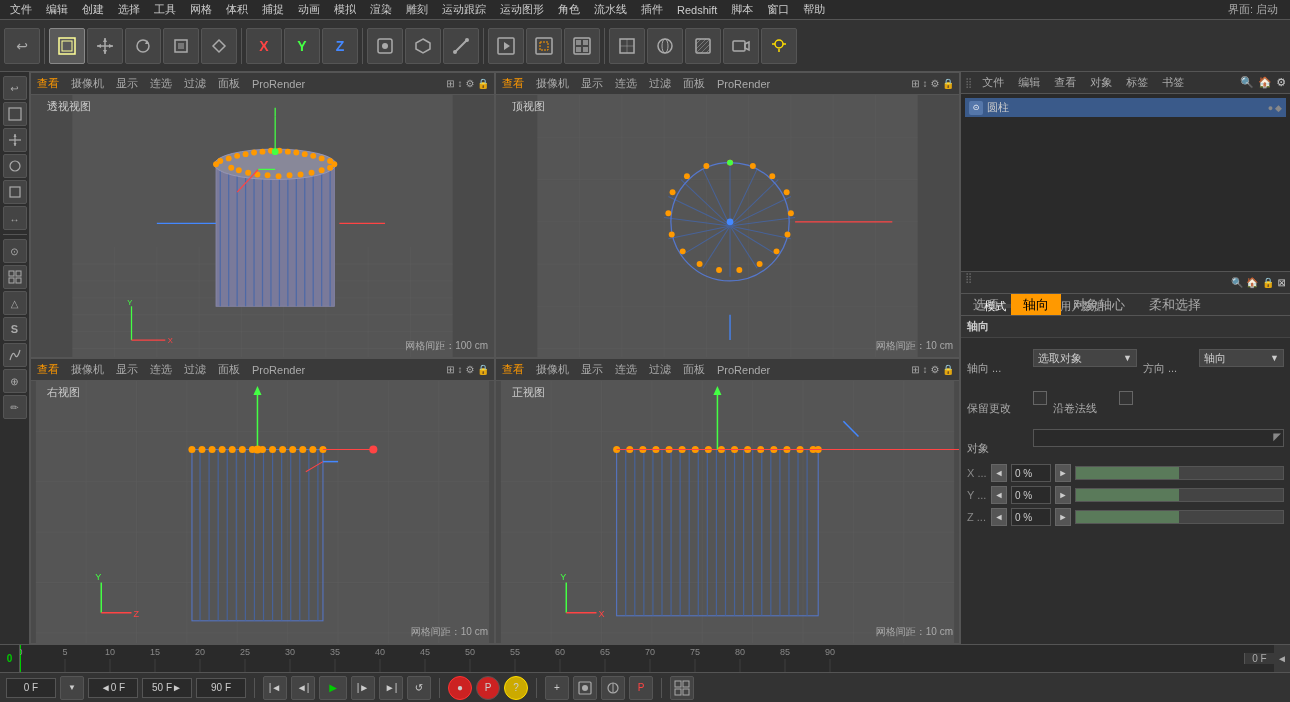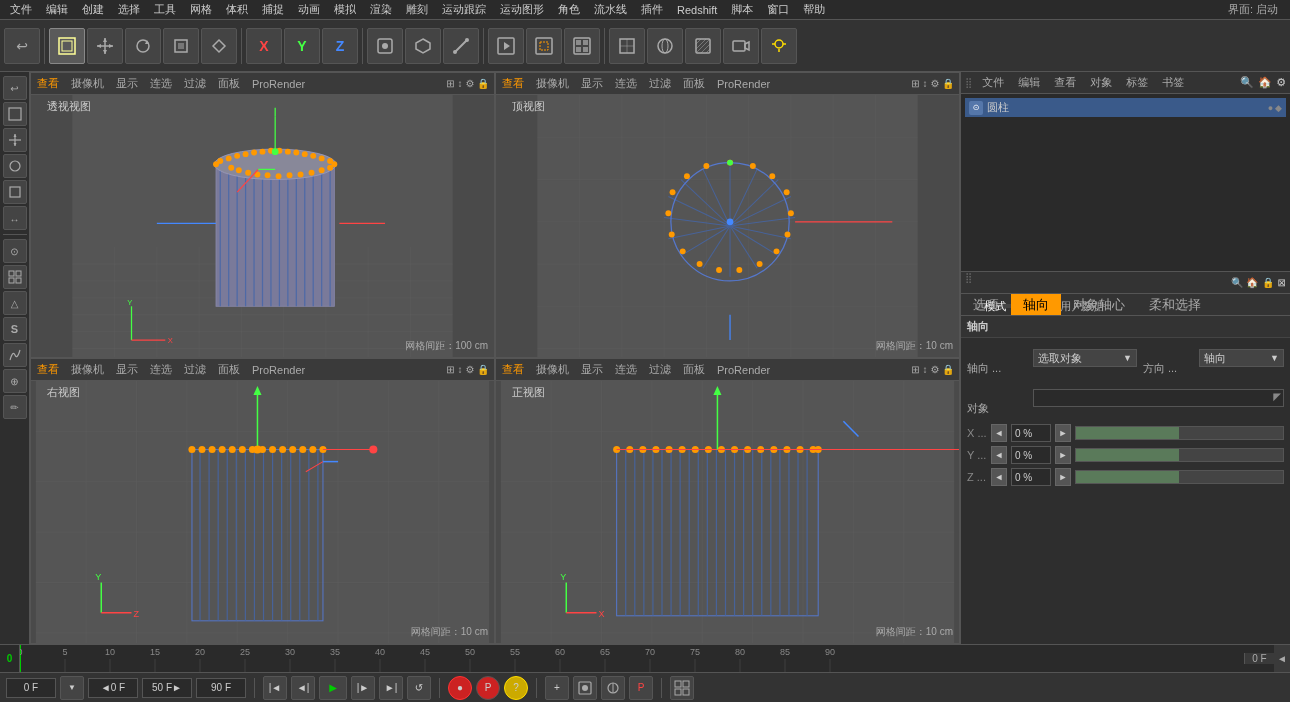--- a/index.html
+++ b/index.html
@@ -1119,20 +1119,26 @@
           <span>选取对象</span>
           <span style="font-size:9px;">▼</span>
         </div>
         <span class="prop-label" style="min-width:50px;">方向 ...</span>
         <div class="prop-dropdown" style="flex:0.8;">
           <span>轴向</span>
           <span style="font-size:9px;">▼</span>
         </div>
       </div>
 
+      <div class="prop-row">
+        <span class="prop-label">保留更改</span>
+        <div class="prop-checkbox"></div>
+        <span class="prop-label" style="min-width:60px;">沿卷法线</span>
+        <div class="prop-checkbox"></div>
+      </div>
 
       <div class="prop-row">
         <span class="prop-label">对象</span>
         <div style="flex:1; height:18px; background:#2a2a2a; border:1px solid #555; position:relative;">
           <div style="position:absolute; right:2px; top:1px; font-size:10px; color:#888;">◤</div>
         </div>
       </div>
 
       <div style="padding: 4px 0;">
 

